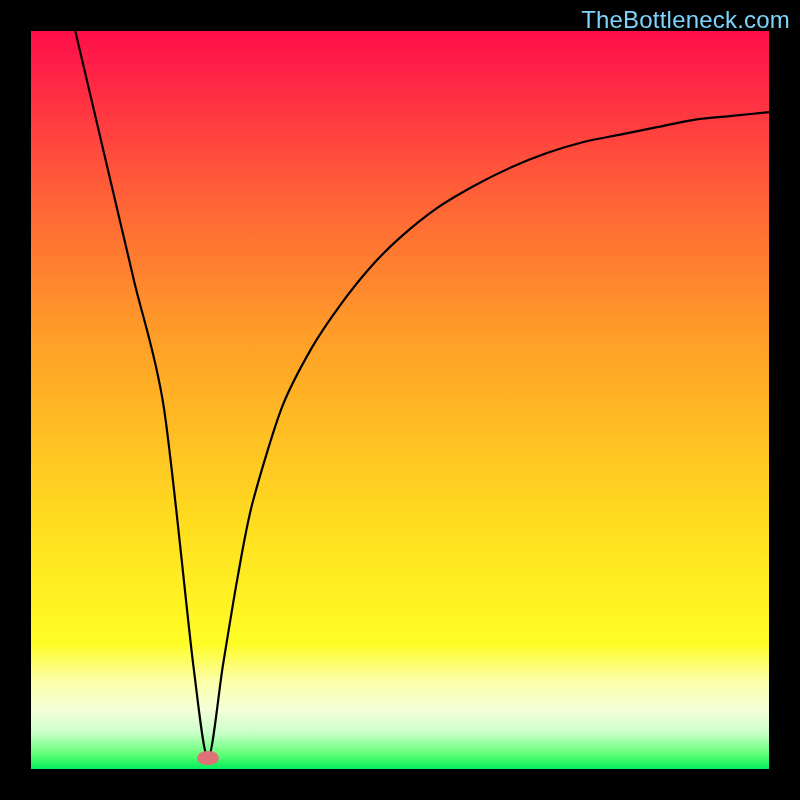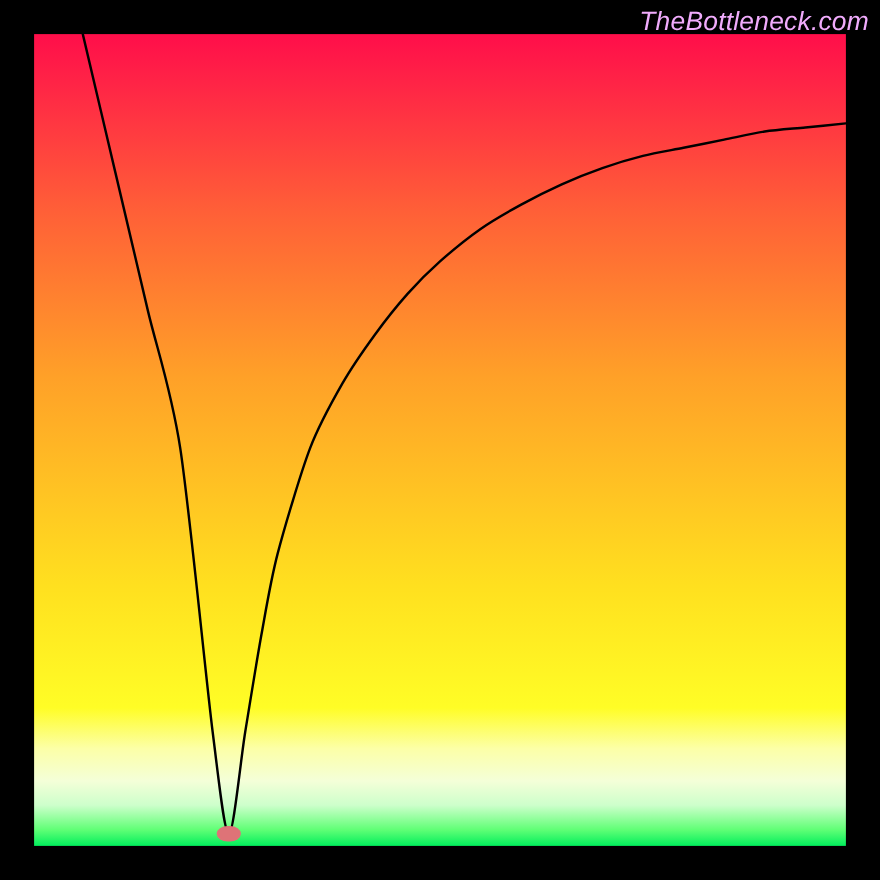--- a/index.html
+++ b/index.html
@@ -31,23 +31,22 @@
       #60ff76 98%,
       #02ee5c 100%
     );
   }
   .attrib {
     position: absolute;
     top: 6px;
     right: 10px;
     font-size: 24px;
     font-weight: 500;
-    color: #f0abfc;
+    color: #7dd3fc;
     letter-spacing: 0.2px;
-    font-style: italic;
   }
   svg.curve {
     position: absolute;
     left: 0;
     top: 0;
     width: 738px;
     height: 738px;
   }
   .minpoint {
     position: absolute;

